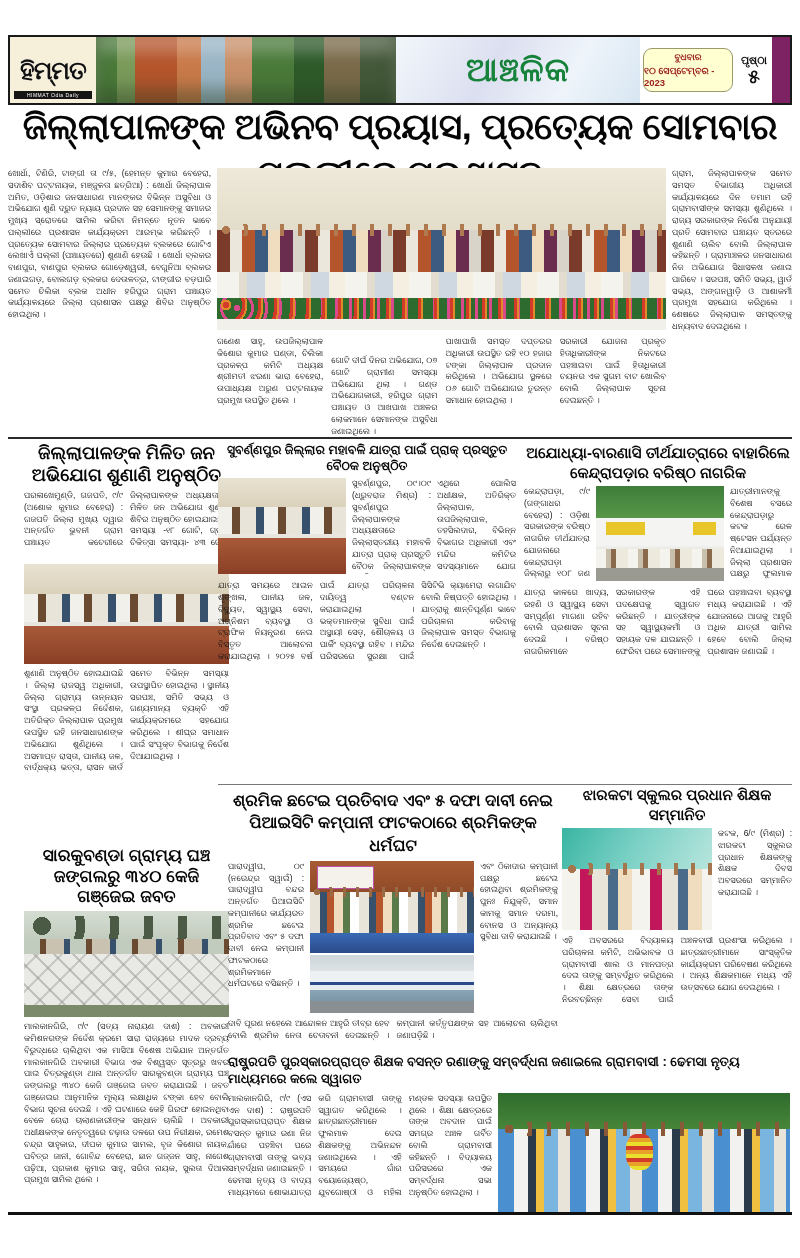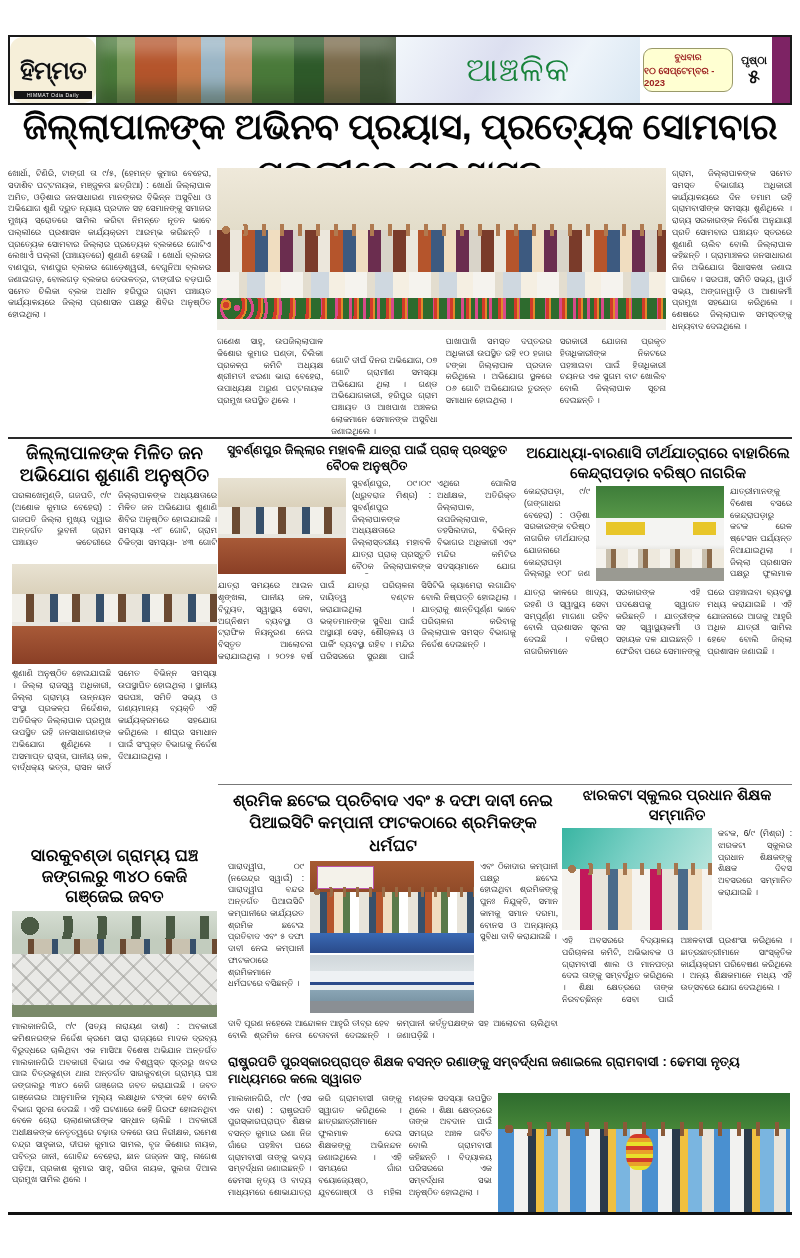--- a/index.html
+++ b/index.html
@@ -3,33 +3,33 @@
 <meta charset="utf-8">
 <style>
   html,body{margin:0;padding:0;background:#fff;}
   #page{position:relative;width:800px;height:1258px;background:#fff;
         font-family:"Liberation Sans", sans-serif;color:#111;overflow:hidden;}
 
   
   .masthead{position:absolute;top:35px;left:8px;width:780px;height:66px;
             border:2px solid #1a1a1a;display:flex;overflow:hidden;background:#fff;}
   .logo-box{width:86px;background:#f6efd9;position:relative;display:flex;
-            align-items:center;justify-content:center;flex-direction:column;border-radius:13px;}
+            align-items:center;justify-content:center;flex-direction:column;}
   .logo-title{font-size:25px;font-weight:800;color:#111;letter-spacing:-1px;line-height:1;
               text-shadow:0 0 1px #fff;}
   .logo-sub{position:absolute;bottom:4px;left:4px;right:4px;background:#151515;color:#fff;
             font-size:5px;text-align:center;padding:1px 0;letter-spacing:.5px;}
   .mast-strip{width:300px;height:100%;
     background:linear-gradient(90deg,#4a7a3a 0 7%,#7a9a5a 7% 13%,#b5552c 13% 27%,
       #c97a4a 27% 35%,#9ab5c5 35% 43%,#c9906a 43% 52%,#4a7a3a 52% 66%,
       #2e5a2a 66% 76%,#7a6a4a 76% 88%,#44583a 88% 100%);
     box-shadow:inset 0 -14px 18px rgba(40,60,30,.45), inset 0 16px 14px rgba(255,255,255,.25);}
   .mast-title-area{flex:1;background:linear-gradient(120deg,#f2f7fb 0%,#dcdff0 40%,#eef4fa 70%,#d8e6f2 100%);
             display:flex;align-items:center;justify-content:center;}
-  .section-title{font-size:33px;font-weight:400;color:#17823a;letter-spacing:1px;}
+  .section-title{font-size:33px;font-weight:700;color:#17823a;letter-spacing:1px;}
   .mast-right{display:flex;align-items:center;background:#fff;}
   .date-box{width:88px;height:42px;background:#ffffd2;border:1px solid #9a9a6a;border-radius:9px;
             display:flex;flex-direction:column;align-items:center;justify-content:center;margin:0 3px;}
   .date-day{font-size:9px;color:#9c2121;font-weight:700;}
   .date-full{font-size:9.5px;color:#9c2121;font-weight:700;margin-top:2px;}
   .page-box{width:36px;height:100%;display:flex;flex-direction:column;align-items:center;
             justify-content:center;background:#fff;}
   .page-label{font-size:11px;font-weight:700;}
   .page-num{font-size:19px;font-weight:800;line-height:1;}
   .corner-block{width:18px;height:100%;background:#7d2364;}
@@ -157,21 +157,21 @@
     <div style="position:absolute;left:209px;top:170px;width:449px;height:99px;display:flex;gap:8px;">
       <div class="col" style="flex:1;height:99px;">ଗଣେଶ ସାହୁ, ଉପଜିଲ୍ଲାପାଳ କିଶୋର କୁମାର ପଣ୍ଡା, ଚିଲିକା ପ୍ରକଳ୍ପ କମିଟି ଅଧ୍ୟକ୍ଷ ଶ୍ରୀମତୀ ଝରଣା ଭାରା ବେହେରା, ଉପାଧ୍ୟକ୍ଷ ଅରୁଣ ପଟ୍ଟନାୟକ ପ୍ରମୁଖ ଉପସ୍ଥିତ ଥିଲେ ।</div>
       <div class="col" style="flex:1;height:99px;margin-top:19px;">ଗୋଟି ଦୀର୍ଘ ଦିନର ଅଭିଯୋଗ, ୦୭ ଗୋଟି ଗ୍ରାମୀଣ ସମସ୍ୟା ଅଭିଯୋଗ ଥିଲା । ଗଣ୍ଡ ଅଭିଯୋଗକାରୀ, ହରିପୁର ଗ୍ରାମ ପଞ୍ଚାୟତ ଓ ଆଖପାଖ ଅଞ୍ଚଳର ଲୋକମାନେ ସେମାନଙ୍କ ଅସୁବିଧା ଜଣାଇଥିଲେ ।</div>
       <div class="col" style="flex:1;height:99px;">ପାଖାପାଖି ସମସ୍ତ ଦପ୍ତରର ଅଧିକାରୀ ଉପସ୍ଥିତ ରହି ୧୦ ହଜାର ଟଙ୍କା ଜିଲ୍ଲାପାଳ ପ୍ରଦାନ କରିଥିଲେ । ଅଭିଯୋଗ ସ୍ଥଳରେ ୦୬ ଗୋଟି ଅଭିଯୋଗର ତୁରନ୍ତ ସମାଧାନ ହୋଇଥିଲା ।</div>
       <div class="col" style="flex:1;height:99px;">ସରକାରୀ ଯୋଜନା ପ୍ରକୃତ ହିତାଧିକାରୀଙ୍କ ନିକଟରେ ପହଞ୍ଚାଇବା ପାଇଁ ହିତାଧିକାରୀ ଚୟନର ଏକ ସୁଗମ ବାଟ ଖୋଲିବ ବୋଲି ଜିଲ୍ଲାପାଳ ସୂଚନା ଦେଇଛନ୍ତି ।</div>
     </div>
   </div>
 
   <div class="rule" style="top:437px;left:8px;width:784px;height:1.5px;"></div>
 
-  <div style="position:absolute;top:443px;left:12px;width:205px;height:768px;">
+  <div style="position:absolute;top:443px;left:24px;width:205px;height:768px;">
     <h2 class="h-md">ଜିଲ୍ଲାପାଳଙ୍କ ମିଳିତ ଜନ ଅଭିଯୋଗ ଶୁଣାଣି ଅନୁଷ୍ଠିତ</h2>
     <div class="col c2" style="height:70px;">ପରଳାଖେମୁଣ୍ଡି, ଗଜପତି, ୯/୯ (ଅଶୋକ କୁମାର ବେହେରା) : ଗଜପତି ଜିଲ୍ଲା ମୁଖ୍ୟ ଦ୍ୱାର ଅନ୍ତର୍ଗତ ଭୁବନୀ ଗ୍ରାମ ପଞ୍ଚାୟତ କଚେରୀରେ ଜିଲ୍ଲାପାଳଙ୍କ ଅଧ୍ୟକ୍ଷତାରେ ମିଳିତ ଜନ ଅଭିଯୋଗ ଶୁଣାଣି ଶିବିର ଅନୁଷ୍ଠିତ ହୋଇଯାଇଛି । ସମସ୍ୟା -୧୮ ଗୋଟି, ଗ୍ରାମ ଚିକିତ୍ସା ସମସ୍ୟା- ୪୩ ଗୋଟି ଅଭିଯୋଗ ଆସିଥିଲା । ଏହିମଧ୍ୟରୁ ମୁଖ୍ୟମନ୍ତ୍ରୀ ରିଲିଫ ପାଣ୍ଠିରୁ ଜଣଙ୍କୁ ୨୫ ହଜାର ଟଙ୍କା ଆର୍ଥିକ ସହାୟତା ରାଶି ପ୍ରଦାନ କରାଯାଇଥିଲା ।</div>
     <div class="photo" style="width:205px;height:100px;margin:4px 0;">
       <div class="layer meet-wall"></div>
       <div class="layer meet-people"></div>
       <div class="layer meet-table"></div>
       <div class="layer meet-floor"></div>
     </div>
     <div class="col c2" style="height:168px;">ଶୁଣାଣି ଅନୁଷ୍ଠିତ ହୋଇଯାଇଛି । ଜିଲ୍ଲା ରାଜସ୍ୱ ଅଧିକାରୀ, ଜିଲ୍ଲା ଗ୍ରାମ୍ୟ ଉନ୍ନୟନ ସଂସ୍ଥା ପ୍ରକଳ୍ପ ନିର୍ଦ୍ଦେଶକ, ଅତିରିକ୍ତ ଜିଲ୍ଲାପାଳ ପ୍ରମୁଖ ଉପସ୍ଥିତ ରହି ଜନସାଧାରଣଙ୍କ ଅଭିଯୋଗ ଶୁଣିଥିଲେ । ଅସମାପ୍ତ ରାସ୍ତା, ପାନୀୟ ଜଳ, ବାର୍ଦ୍ଧକ୍ୟ ଭତ୍ତା, ରାସନ କାର୍ଡ ସମେତ ବିଭିନ୍ନ ସମସ୍ୟା ଉପସ୍ଥାପିତ ହୋଇଥିଲା । ସ୍ଥାନୀୟ ସରପଞ୍ଚ, ସମିତି ସଭ୍ୟ ଓ ଗଣ୍ୟମାନ୍ୟ ବ୍ୟକ୍ତି ଏହି କାର୍ଯ୍ୟକ୍ରମରେ ସହଯୋଗ କରିଥିଲେ । ଶୀଘ୍ର ସମାଧାନ ପାଇଁ ସଂପୃକ୍ତ ବିଭାଗକୁ ନିର୍ଦ୍ଦେଶ ଦିଆଯାଇଥିଲା ।</div>
 

